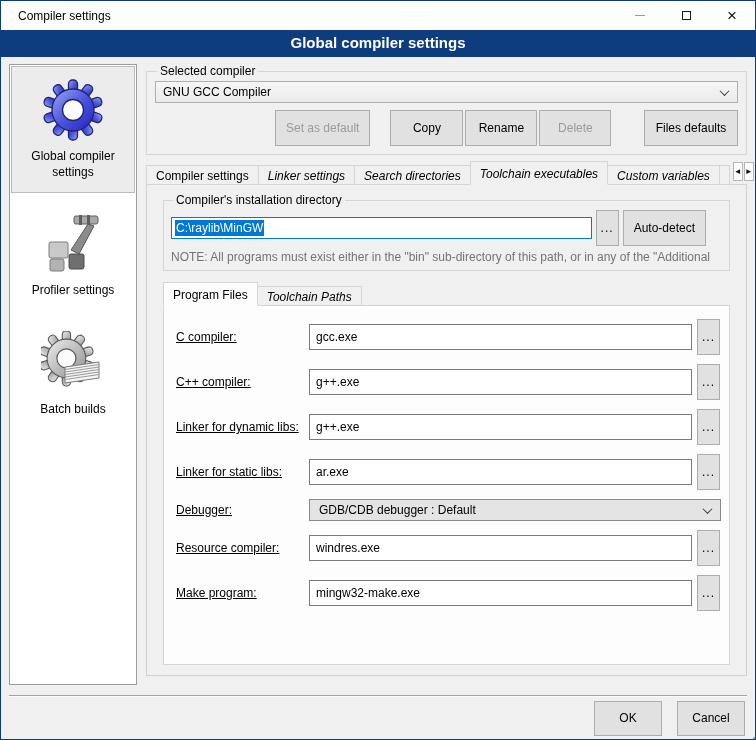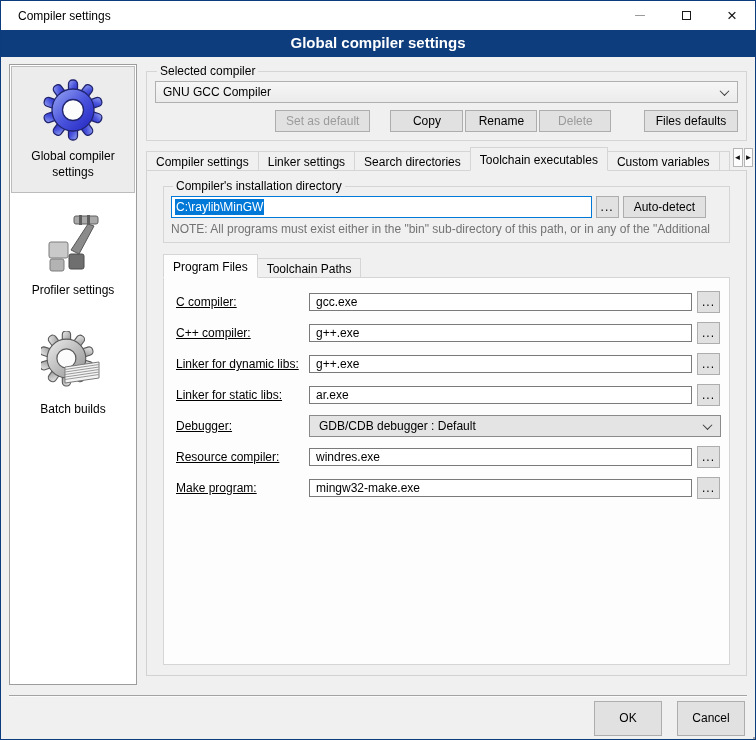--- a/index.html
+++ b/index.html
@@ -35,33 +35,33 @@
   .main { flex:1; display:flex; flex-direction:column; min-width:0;justify-content:space-between; }
   fieldset { border:1px solid #d5d5d5; margin:0; }
   legend { padding:0 3px; margin-left:2px; font-size:12px; }
   .fs-compiler { padding:3px 8px 8px; margin-bottom:6px; flex:none; }
   .combo { height:22px; border:1px solid #b0b0b0; background:linear-gradient(#f6f6f6,#ebebeb);
     display:flex; align-items:center; padding:0 9px 0 7px; cursor:default; }
   .combo-value { flex:1; }
   .chev { width:7px; height:7px; border-right:1.5px solid #3c3c3c; border-bottom:1.5px solid #3c3c3c;
     transform:rotate(45deg) translate(-1px,-1px); flex:none; }
   .btnrow { display:flex; margin-top:7px; align-items:center; }
-  .btn { height:22px; border:1px solid #adadad; background:#e1e1e1; font:12px "Liberation Sans", sans-serif;
+  .btn { height:36px; border:1px solid #adadad; background:#e1e1e1; font:12px "Liberation Sans", sans-serif;
     padding:0 10px; cursor:default; color:#000; }
   .btn.disabled { color:#9b9b9b; }
   .b-setdefault { min-width:92px; margin-left:120px; }
   .b-copy { min-width:73px; margin-left:20px; }
   .b-rename { min-width:72px; margin-left:2px; }
   .b-delete { min-width:72px; margin-left:2px; }
   .b-reset { min-width:94px; margin-left:auto; }
   
   .tabstrip { display:flex; align-items:flex-end; margin-bottom:-1px; position:relative; z-index:2; flex:none; }
   .tab { height:20px; line-height:20px; padding:0 9px; background:#f0f0f0;
     border:1px solid #d5d5d5; white-space:nowrap; cursor:default; }
-  .tab + .tab { margin-left:-1px; }
+  .tab + .tab { margin-left:-1px;font-style:italic; }
   .tab.active { height:24px; line-height:24px; background:#f0f0f0; border-bottom-color:#f0f0f0; z-index:3; position:relative; }
   .tab.truncated { max-width:37px; overflow:hidden; padding-right:0; }
   .tab-scroll { width:25px; height:19px; margin-left:3px; align-self:flex-start; margin-top:1px;
     border:1px solid #b5b5b5; background:#fdfdfd; font-size:8px; line-height:17px; text-align:center; color:#111; cursor:default; }
   .tab-scroll + .tab-scroll { margin-left:1px; }
   .subtabs .tab.active { background:#fdfdfd; border-bottom-color:#fdfdfd; }
   
   .page { flex:1; border:1px solid #d2d2d2; background:#f0f0f0; padding:8px 16px 10px;
     display:flex; flex-direction:column; min-height:0; margin-bottom:9px; }
   .fs-install { padding:3px 7px 6px; margin-bottom:11px; flex:none; }
@@ -70,21 +70,21 @@
     display:flex; align-items:center; padding:0 3px; overflow:hidden; }
   .path-sel { background:#0078d7; color:#fff; padding:1px 1px; white-space:nowrap; }
   .browse-btn { width:23px; min-width:23px; padding:0; flex:none; letter-spacing:1px; }
   .autodetect-btn { min-width:78px; flex:none; }
   .install-spacer { width:12px; flex:none; }
   .note { color:#737373; margin-top:4px; white-space:nowrap; overflow:hidden; }
   
   .subpage { flex:1; border:1px solid #d5d5d5; background:#fdfdfd; padding:13px 8px 12px 12px; min-height:0; overflow:hidden; }
   .rows { display:grid; grid-template-columns:128px 1fr 24px; column-gap:5px; row-gap:9px; align-items:center; }
   .row-label { white-space:nowrap;text-decoration:underline; }
-  input.field { height:18px; width:100%; border:1px solid #7a7a7a; background:#fff;
+  input.field { height:26px; width:100%; border:1px solid #7a7a7a; background:#fff;
     padding:0 6px; font:12px "Liberation Sans", sans-serif; }
   .select { grid-column:2/4; height:22px; border:1px solid #8a8a8a; background:#e4e4e4;
     display:flex; align-items:center; padding:0 9px; cursor:default; }
   .select .combo-value { flex:1; }
   
   .footer-sep { border-top:1px solid #a3a3a3; border-bottom:1px solid #fbfbfb; margin:0 8px; flex:none; }
   .footer { height:42px; flex:none; display:flex; align-items:center; justify-content:flex-end;
     gap:15px; padding-right:10px; position:relative; }
   .footer .btn { min-width:68px; height:35px; }
   .grip { position:absolute; right:4px; bottom:4px; width:2px; height:2px;

